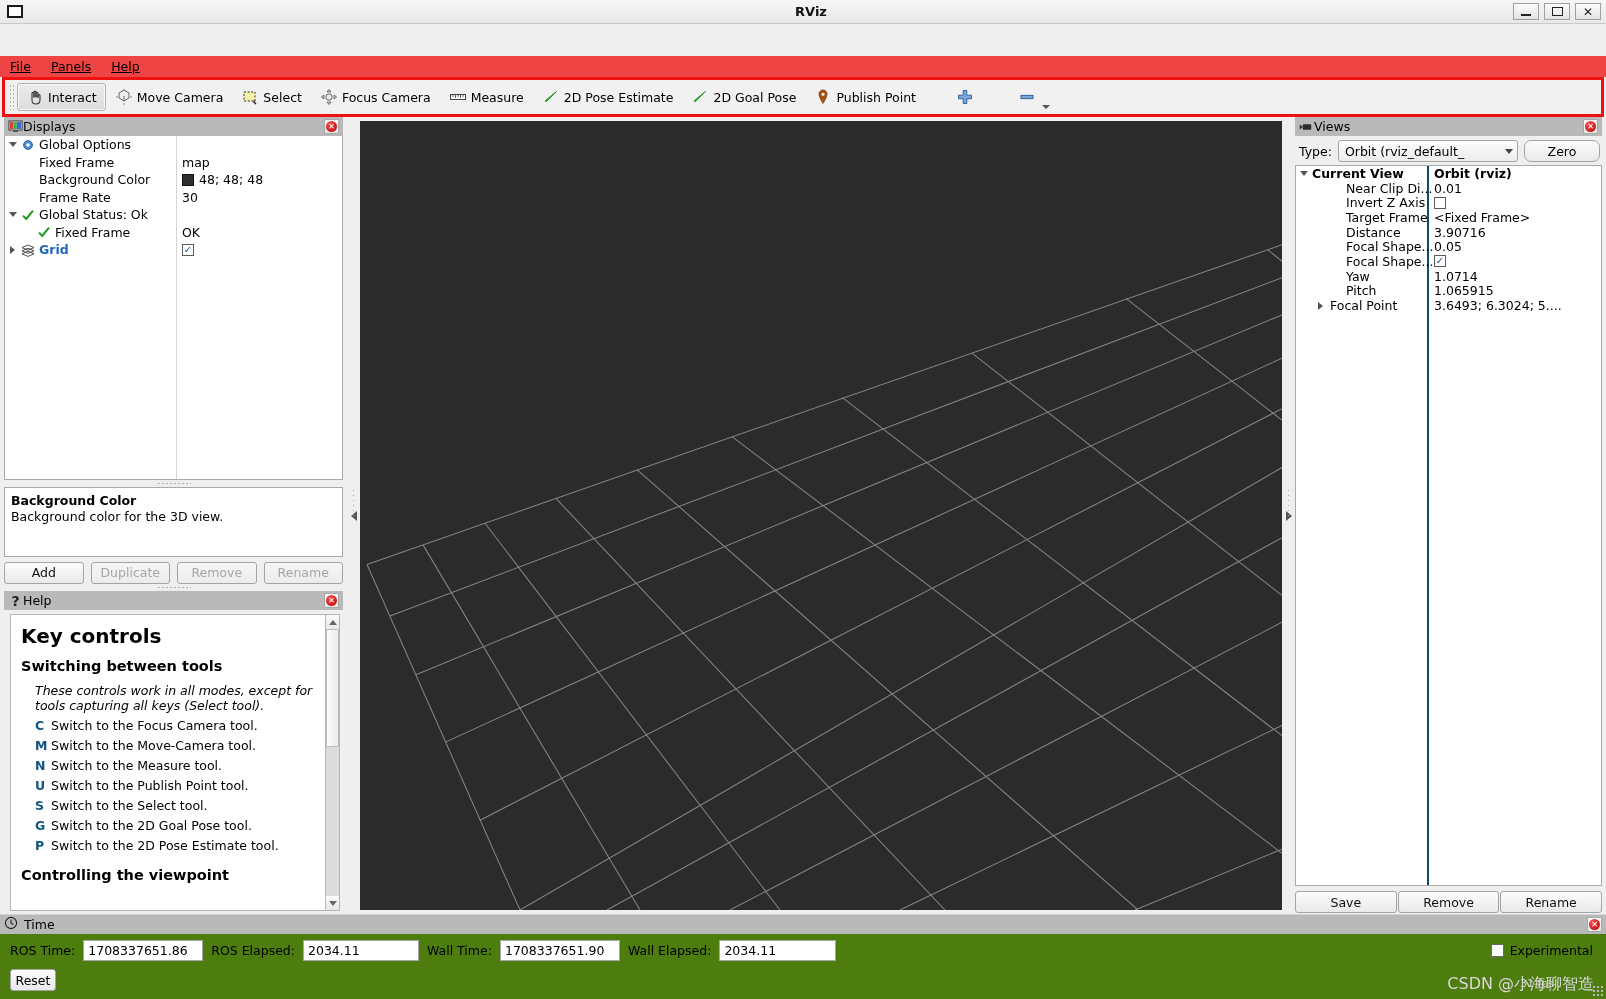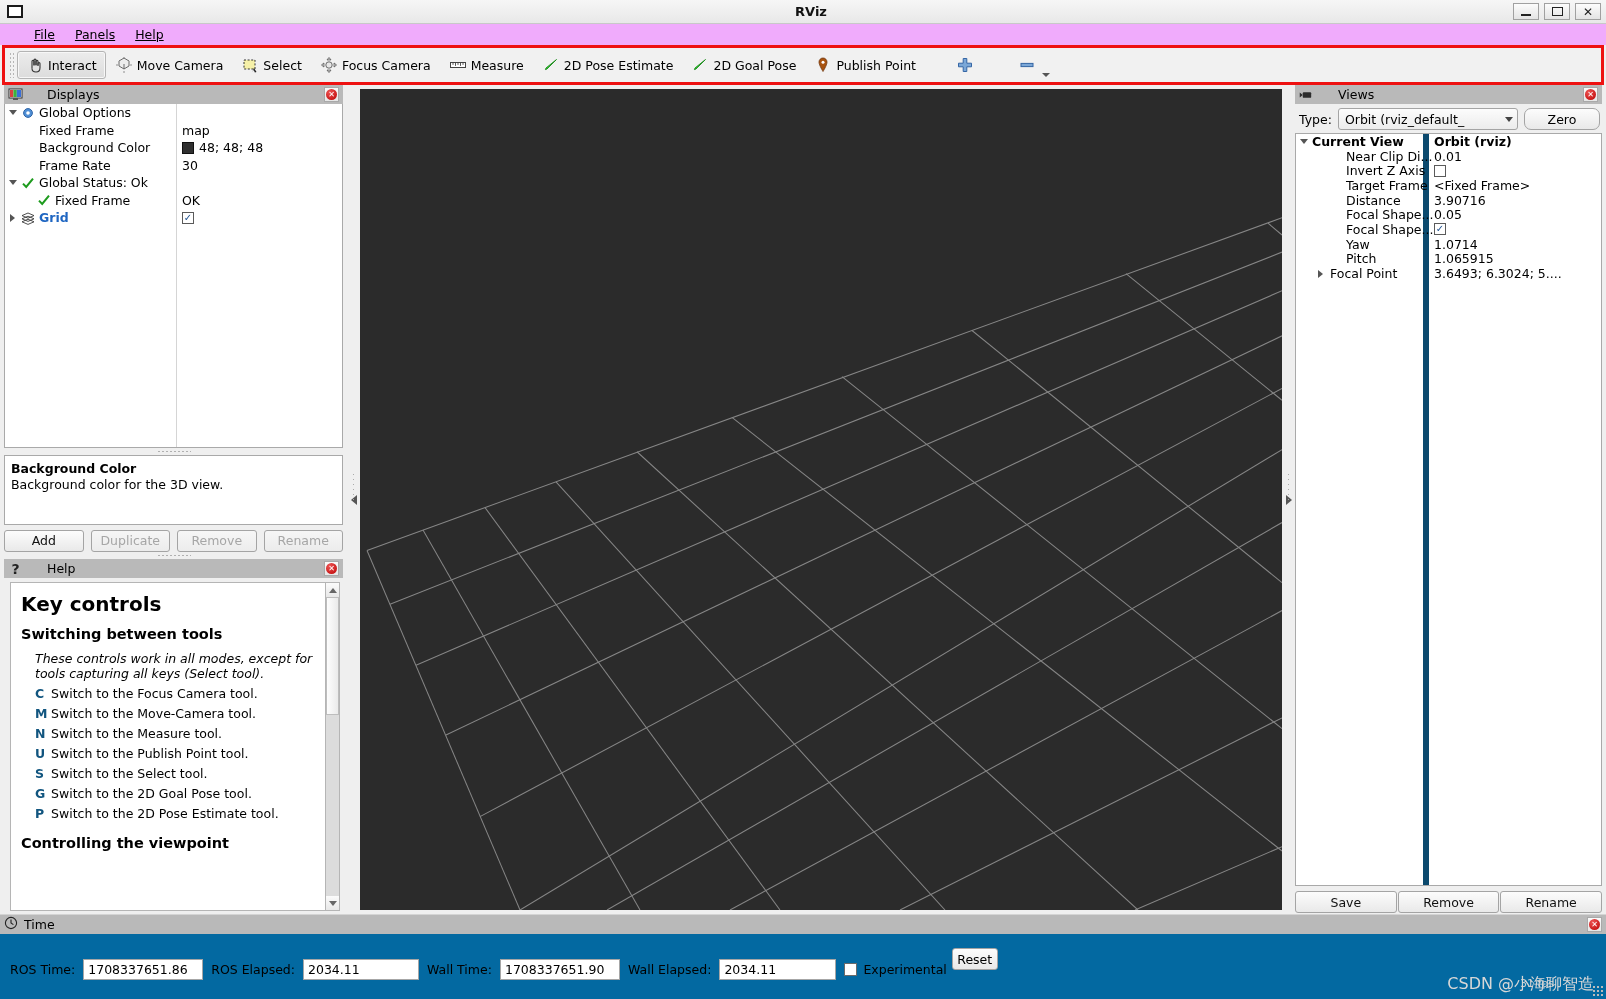--- a/index.html
+++ b/index.html
@@ -56,24 +56,25 @@
     font-size: 11px; color: #222;
     line-height: 1;
   }
   .glyph-min { width: 10px; height: 2px; background: #222; margin-top: 6px; }
   .glyph-max { width: 11px; height: 9px; border: 1.5px solid #222; }
   .glyph-close { font-size: 12px; font-weight: bold; }
 
   
   #menubar {
     height: 21px; flex: 0 0 21px;
-    background: #f0abfc;
+    background: #ef4444;
     display: flex; align-items: center;
-    padding-left: 24px;
-    font-size: 12.5px;
+    padding-left: 0;
+    font-size: 12.5px;
+    margin-top: 32px;
   }
   #menubar .menu-item { padding: 1px 10px; }
   #menubar .menu-item u { text-decoration: underline; }
 
   
   #toolbar-wrap {
     flex: 0 0 40px;
     border: 3px solid #ee1111;
     margin: 0 2px 0 2px;
     background: #f1f1f1;
@@ -117,21 +118,21 @@
     background: #efefef;
     padding: 0 4px 0 4px;
   }
 
   .panel-title {
     height: 19px; flex: 0 0 19px;
     background: #b9b9b9;
     display: flex; align-items: center;
     padding: 0 4px;
     font-size: 12.5px;
-    gap: 24px;
+    gap: 0;
   }
   .panel-title .ptitle-ico { width: 15px; height: 14px; display:inline-flex; align-items:center; justify-content:center;}
   .panel-close {
     margin-left: auto;
     width: 15px; height: 15px;
     background: linear-gradient(to bottom,#fafafa,#e6e6e6);
     border: 1px solid #a9a9a9;
     display: flex; align-items: center; justify-content: center;
   }
   .panel-close .dot {
@@ -294,46 +295,46 @@
     border: 1px solid #a4a4a4; border-radius: 7px;
     display:flex;align-items:center;justify-content:center;font-size:12.5px;
   }
   #views-tree {
     flex: 1 1 auto;
     background: #fff;
     border: 1px solid #a9a9a9;
     display: flex;
     min-height: 0; overflow: hidden;
   }
-  #views-tree .vcol-left { width: 133px; flex:0 0 133px; border-right: 6px solid #0c4a6e; }
+  #views-tree .vcol-left { width: 133px; flex:0 0 133px; border-right: 2px solid #0c4a6e; }
   #views-tree .vcol-right { flex: 1 1 auto; }
   .vrow { height: 14.7px; display:flex; align-items:center; font-size:12.5px; white-space:nowrap; }
   .vrow.bold { font-weight: bold; }
   .vtw { width: 16px; flex:0 0 16px; display:flex;align-items:center;justify-content:center;}
   #views-buttons {
     flex: 0 0 28px;
     display: flex; gap: 1px; align-items: center; padding-top: 4px;
   }
 
   
   #timepanel {
     flex: 0 0 85px;
     display: flex; flex-direction: column;
-    background: #0369a1;
+    background: #4d7c0f;
     border-top: 1px solid #d4d4d4;
   }
   #time-title {
     height: 19px; flex:0 0 19px;
     background: #b9b9b9;
     display:flex; align-items:center; padding: 0 4px; gap:6px;
     font-size: 12.5px;
   }
   #time-fields {
     flex: 1 1 auto;
-    display: flex; flex-direction: row;
+    display: flex; flex-direction: column;
     padding: 6px 8px 0 10px;
   }
   .time-row1 { display:flex; align-items:center; gap: 8px; }
   .tlabel { font-size: 12.5px; }
   .tinput {
     height: 21px;
     background: #fff;
     border: 1px solid #a6a6a6;
     display: flex; align-items: center;
     padding: 0 4px;

